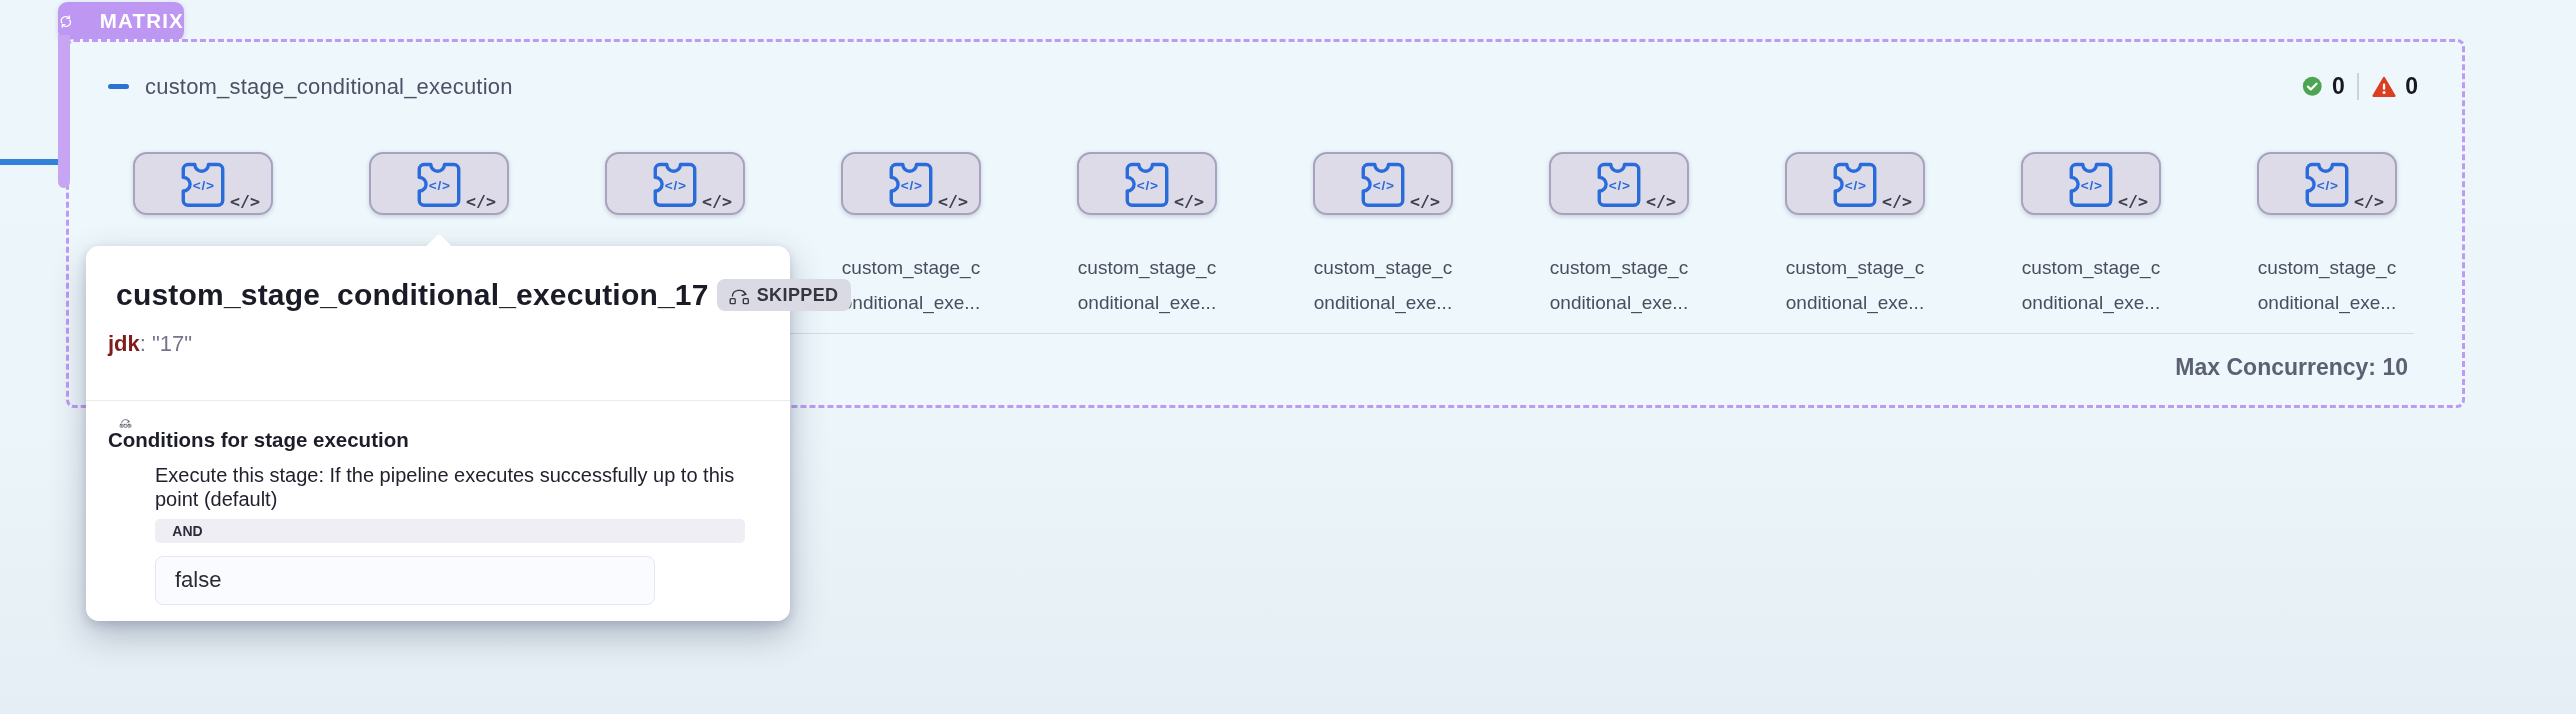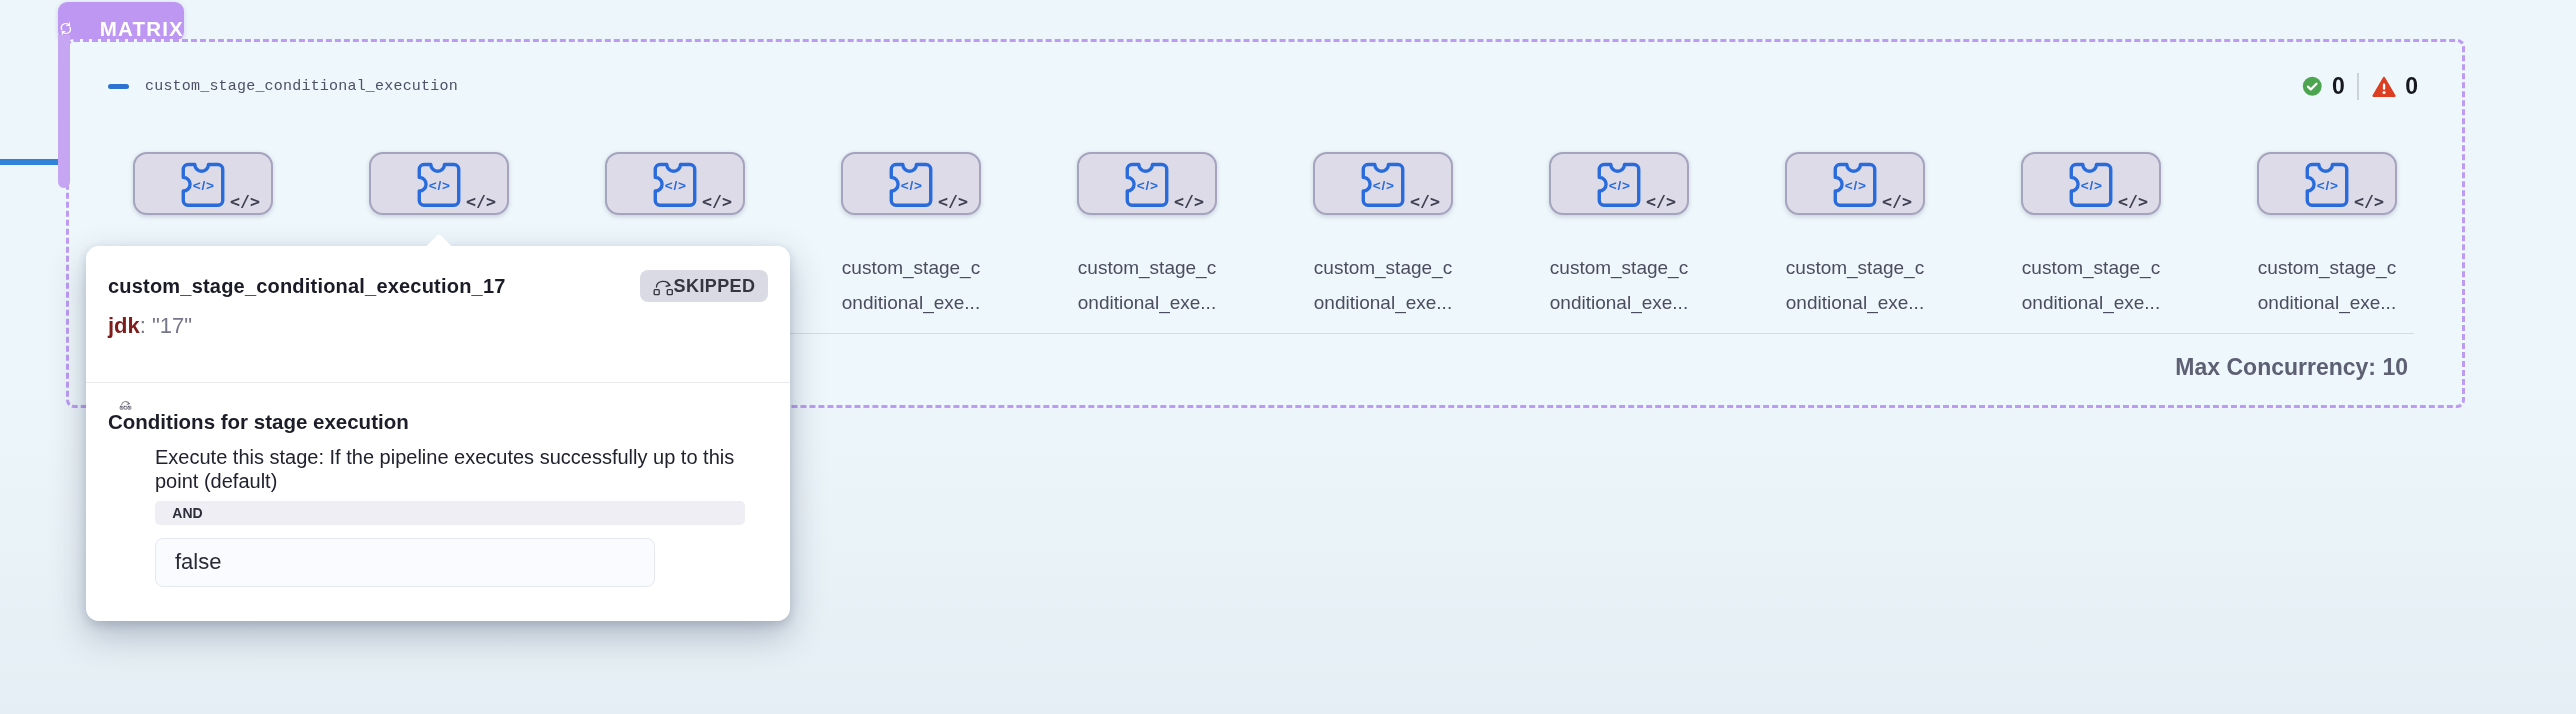--- a/index.html
+++ b/index.html
@@ -8,29 +8,29 @@
     background:linear-gradient(180deg,#edf6fa 0%,#ecf5f9 60%,#e5eef4 100%);
     font-family:"Liberation Sans",sans-serif;
     -webkit-font-smoothing:antialiased;
   }
   
   .blue-line{position:absolute;left:0;top:159px;width:62px;height:5.5px;background:#3182d9;z-index:2;}
   .purple-bar{position:absolute;left:58px;top:35px;width:12px;height:153px;background:#c6a6f3;
     border-radius:0 0 8px 8px;z-index:4;}
   
   .matrix-badge{position:absolute;left:58px;top:1.6px;width:126px;height:39px;background:#bd97f2;
-    border-radius:9.5px;display:flex;align-items:flex-end;justify-content:center;gap:26px;z-index:1;
+    border-radius:9.5px;display:flex;align-items:center;justify-content:center;gap:26px;z-index:1;
     box-shadow:0 1.6px 4.7px rgba(120,90,180,.25);}
   .matrix-badge span{color:#ffffff;font-size:20.5px;font-weight:700;letter-spacing:1.2px;}
   
   .matrix-container{position:absolute;left:66px;top:39px;width:2399px;height:369px;
     border:3.2px dashed #bd9bf4;border-radius:8px;background:#eef7fb;box-sizing:border-box;z-index:3;}
   .mc-header{position:absolute;left:39px;top:27px;display:flex;align-items:center;gap:16px;height:35px;}
   .collapse-btn{width:21px;height:5.5px;background:#2d72d2;border-radius:3.2px;cursor:pointer;}
-  .mc-title{font-size:15px;font-weight:500;color:#4e5066;letter-spacing:0.2px;font-family:Liberation Mono, monospace;}
+  .mc-title{font-size:22px;font-weight:500;color:#4e5066;letter-spacing:0.2px;}
   .mc-status{position:absolute;right:44px;top:27px;display:flex;align-items:center;gap:9.5px;height:35px;
     font-size:23px;font-weight:700;color:#16171f;}
   .status-divider{width:1.6px;height:27px;background:#ccd3db;margin:0 3.2px;}
   
   .stage-grid{position:absolute;left:16px;top:110px;display:flex;}
   .stage-cell{width:236px;display:flex;flex-direction:column;align-items:center;}
   .stage-card{position:relative;width:140px;height:63px;background:#dddbe8;border:2.4px solid #a5a3bd;
     border-radius:14px;box-sizing:border-box;display:flex;align-items:center;justify-content:center;
     box-shadow:0 1.6px 4px rgba(100,100,140,.25);cursor:pointer;padding:0;}
   .stage-card .mini-code{position:absolute;right:11px;bottom:1.6px;font-family:"DejaVu Sans Mono",monospace;
@@ -39,23 +39,23 @@
   .grid-divider{position:absolute;left:52px;top:291px;width:2293px;height:0;
     border-top:1.6px solid #d8dbe2;}
   .max-concurrency{position:absolute;right:54px;top:312px;font-size:23px;font-weight:700;color:#5d6073;}
   
   .tooltip{position:absolute;left:86px;top:246px;width:704px;height:375px;background:#ffffff;
     border-radius:12.6px;z-index:10;box-sizing:border-box;
     box-shadow:0 14px 35px rgba(45,55,90,.30),0 3.2px 9.5px rgba(45,55,90,.16);}
   .tt-caret{position:absolute;top:-8px;left:342px;width:22px;height:22px;background:#ffffff;
     transform:rotate(45deg);border-radius:3.2px;}
   .tt-head{margin:24px 22px 0;display:flex;align-items:center;justify-content:space-between;}
-  .tt-title{margin:0;font-size:20px;font-weight:700;color:#1a1b26;letter-spacing:0.2px;}
+  .tt-title{margin:8px;font-size:30px;font-weight:700;color:#1a1b26;letter-spacing:0.2px;}
   .tt-badge{height:32px;background:#dadae5;border-radius:8px;display:flex;align-items:center;
-    padding:0 12.6px;}
+    gap:7px;padding:0 12.6px;}
   .tt-badge span{font-size:18px;font-weight:700;color:#34353f;letter-spacing:0.4px;}
   .tt-jdk{margin:11px 22px 0;font-size:22px;height:27px;}
   .tt-jdk b{color:#7f1d1d;font-weight:700;}
   .tt-jdk .jdk-val{color:#75768a;font-weight:400;}
   .tt-hr{margin:42px 0 0;border:none;border-top:1.6px solid #e9ebf1;}
   .tt-cond{margin:16px 22px 0;}
   .cond-head{display:flex;align-items:flex-start;gap:0;height:35px;flex-direction:column;}
   .cond-head h4{margin:0;font-size:20.5px;font-weight:700;color:#1c1d28;}
   .cond-indent{margin-left:47px;}
   .cond-text{margin:11px 0 0;font-size:20px;color:#21222e;line-height:24px;}

